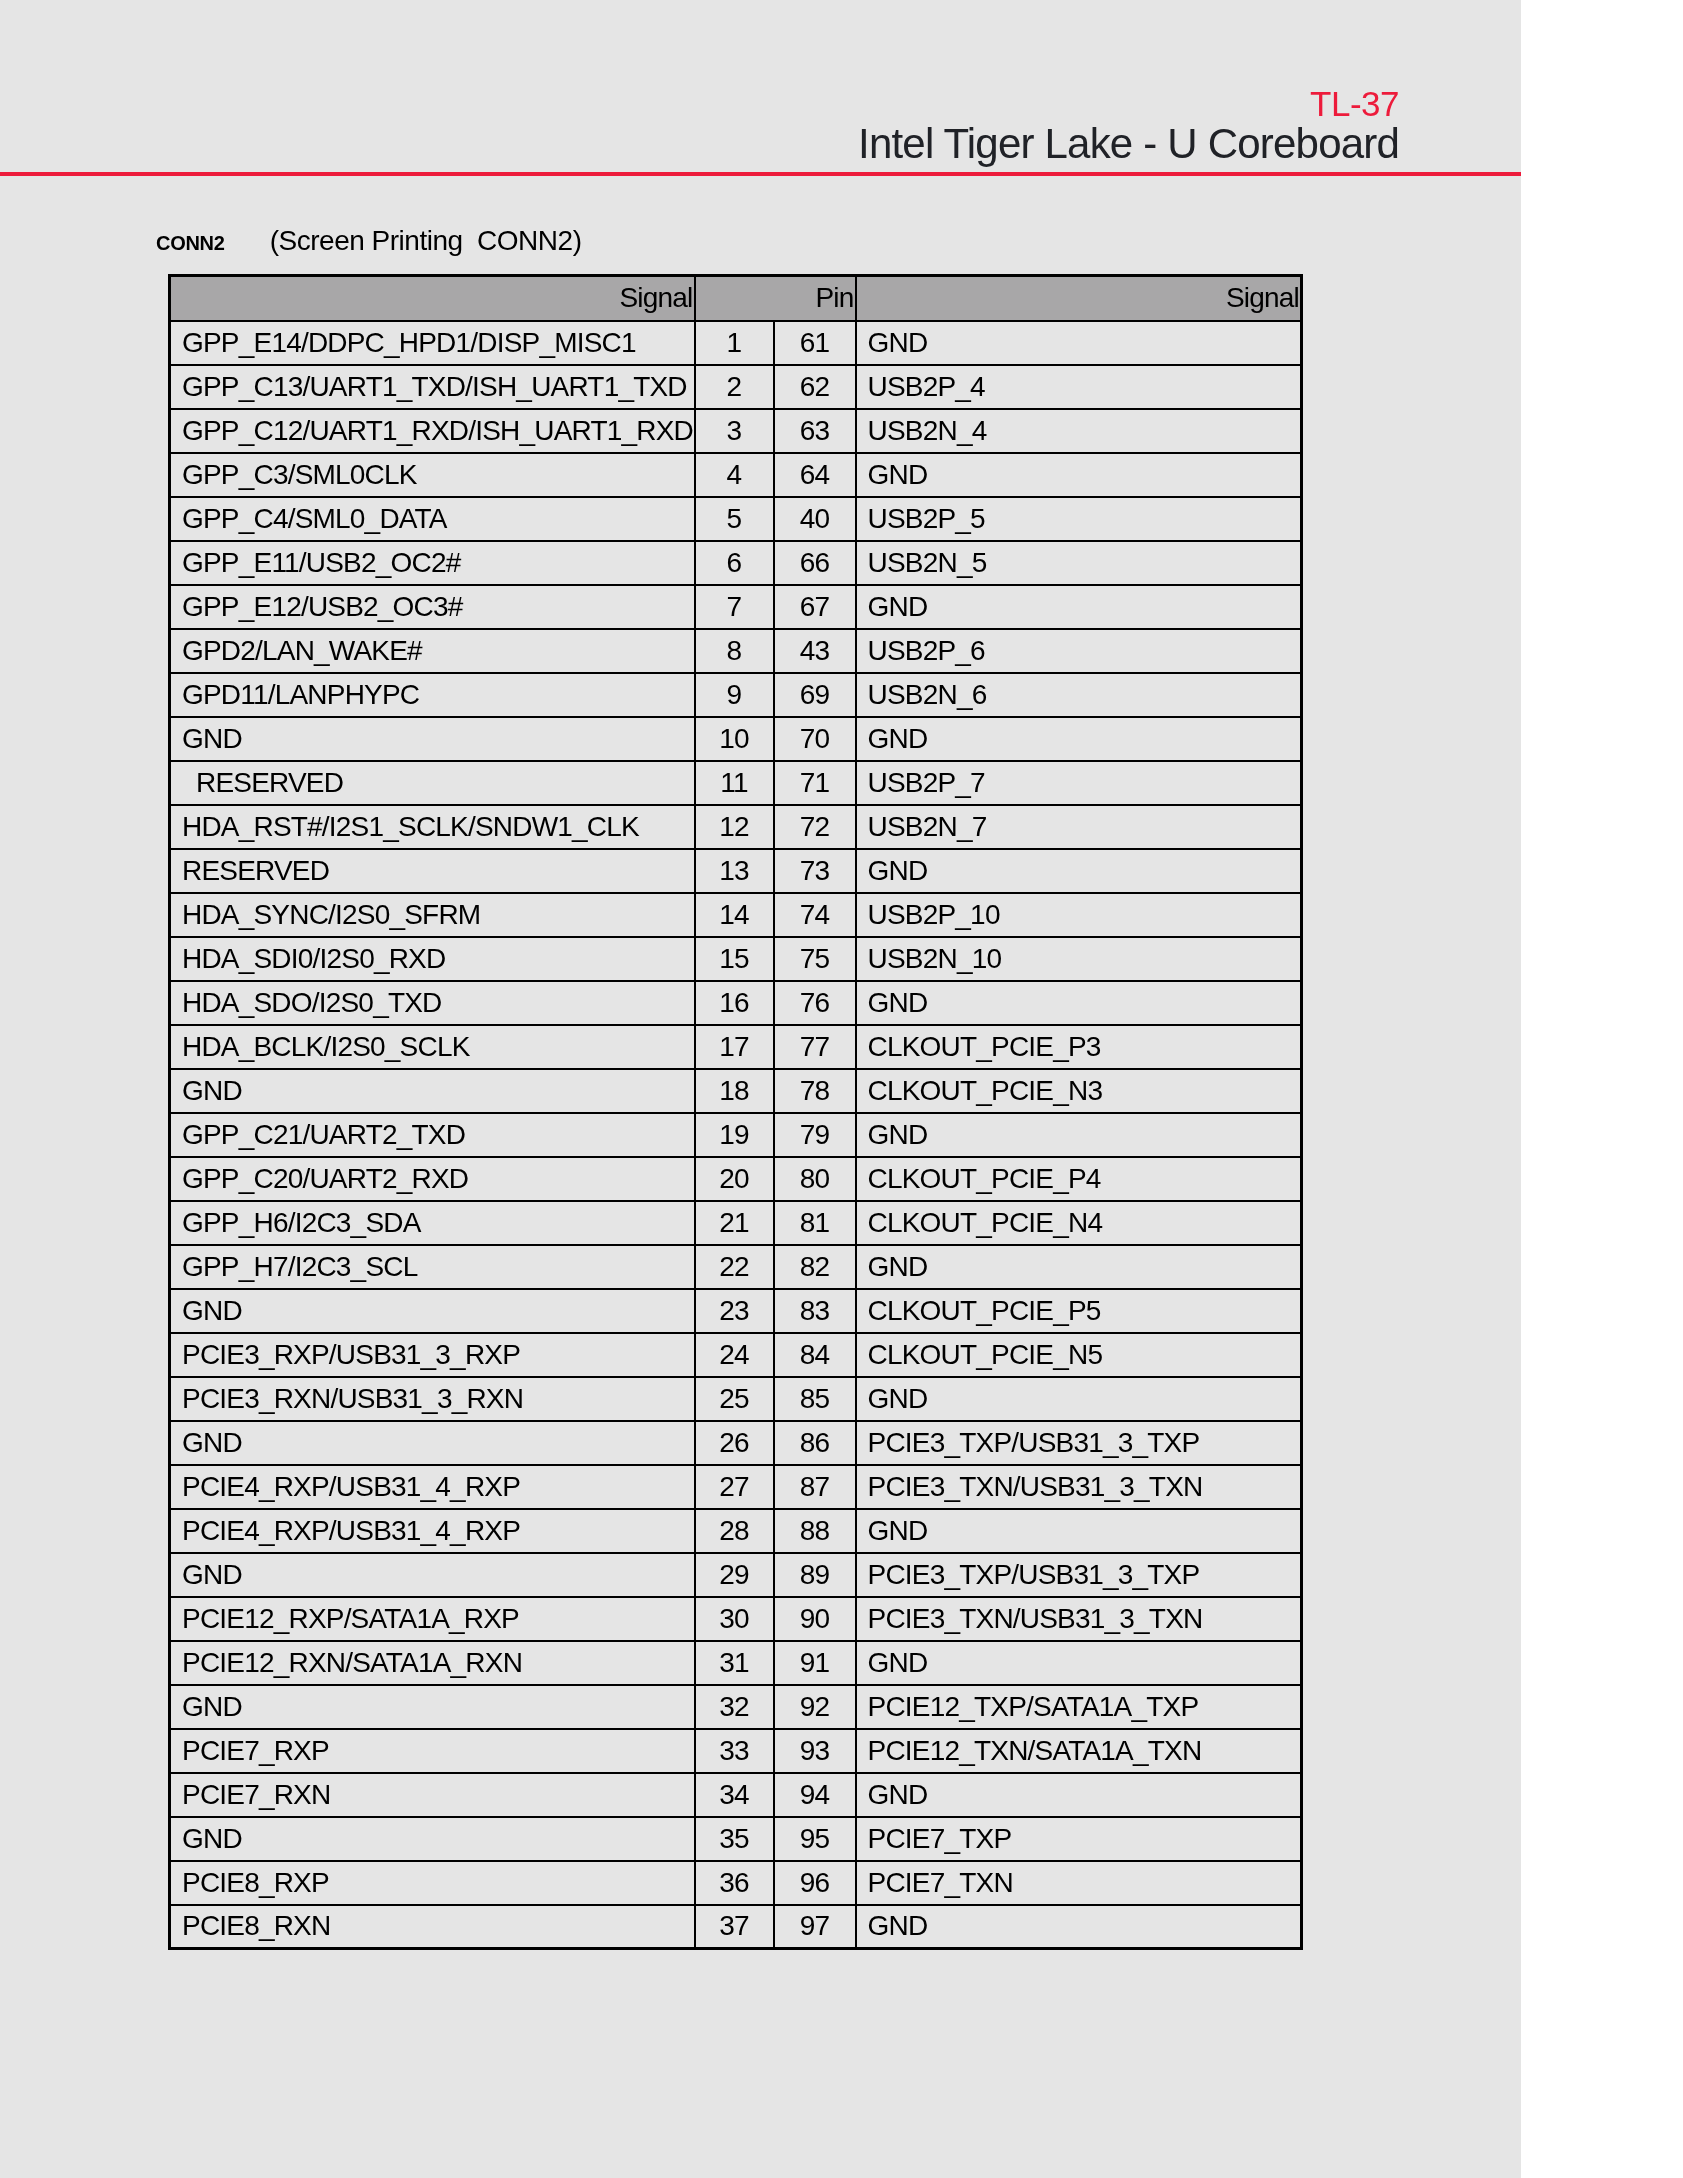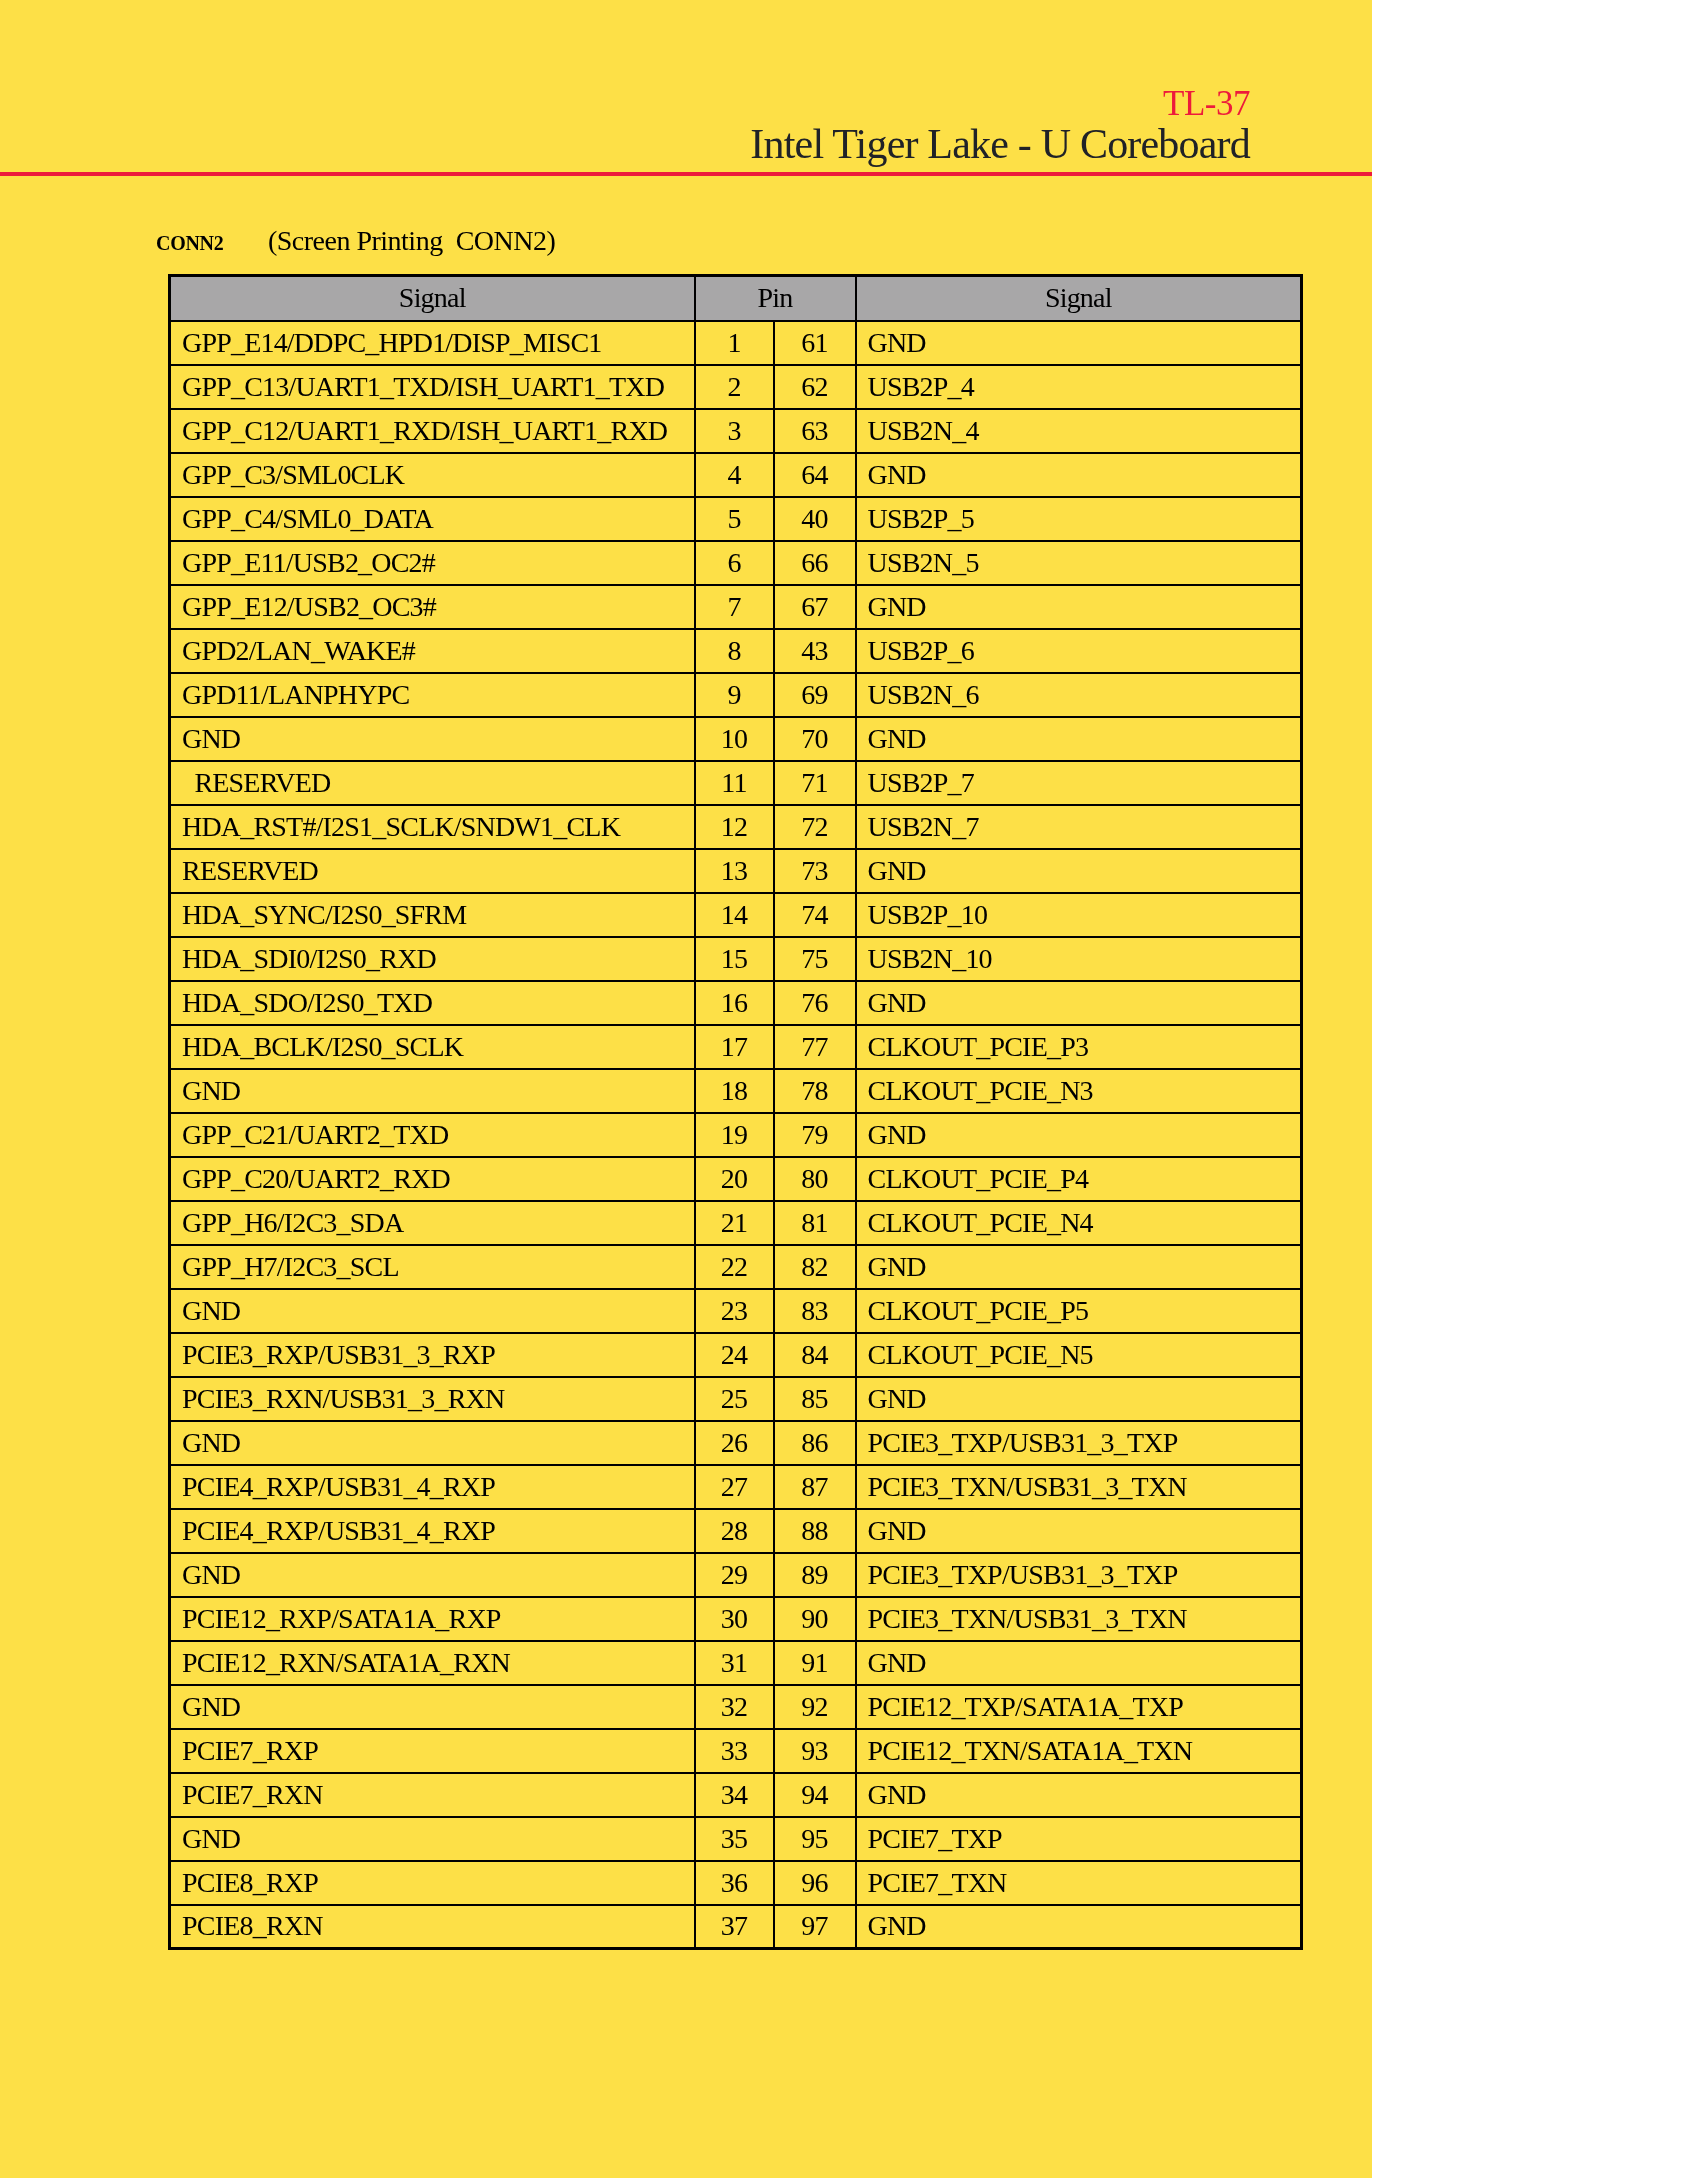--- a/index.html
+++ b/index.html
@@ -1,21 +1,21 @@
 <!DOCTYPE html>
 <html><head>
 <meta charset="utf-8">
 <style>
   html,body { margin:0; padding:0; background:#ffffff; }
   .page {
     position: relative;
-    width: 1372px;
+    width: 1521px;
     height: 2178px;
-    background: #fde047;
-    font-family: Liberation Serif, serif;
+    background: #e5e5e5;
+    font-family: Liberation Sans, sans-serif;
     color: #000000;
     overflow: hidden;
   }
 
   
   .masthead {
     position: absolute;
     top: 85px;
     right: 122px;
     text-align: right;
@@ -77,21 +77,21 @@
     box-sizing: border-box;
     font-size: 28px;
     letter-spacing: -0.8px;
     vertical-align: middle;
     white-space: pre;
     overflow: hidden;
   }
   .pin-table thead th {
     background: #A8A7A8;
     font-weight: normal;
-    text-align: center;
+    text-align: right;
     height: 45px;
   }
   .pin-table tbody td { height: 44px; }
   .pin-table td.sig {
     text-align: left;
     padding: 0 6px 0 11px;
   }
   .pin-table td.pin {
     text-align: center;
     padding: 0;

